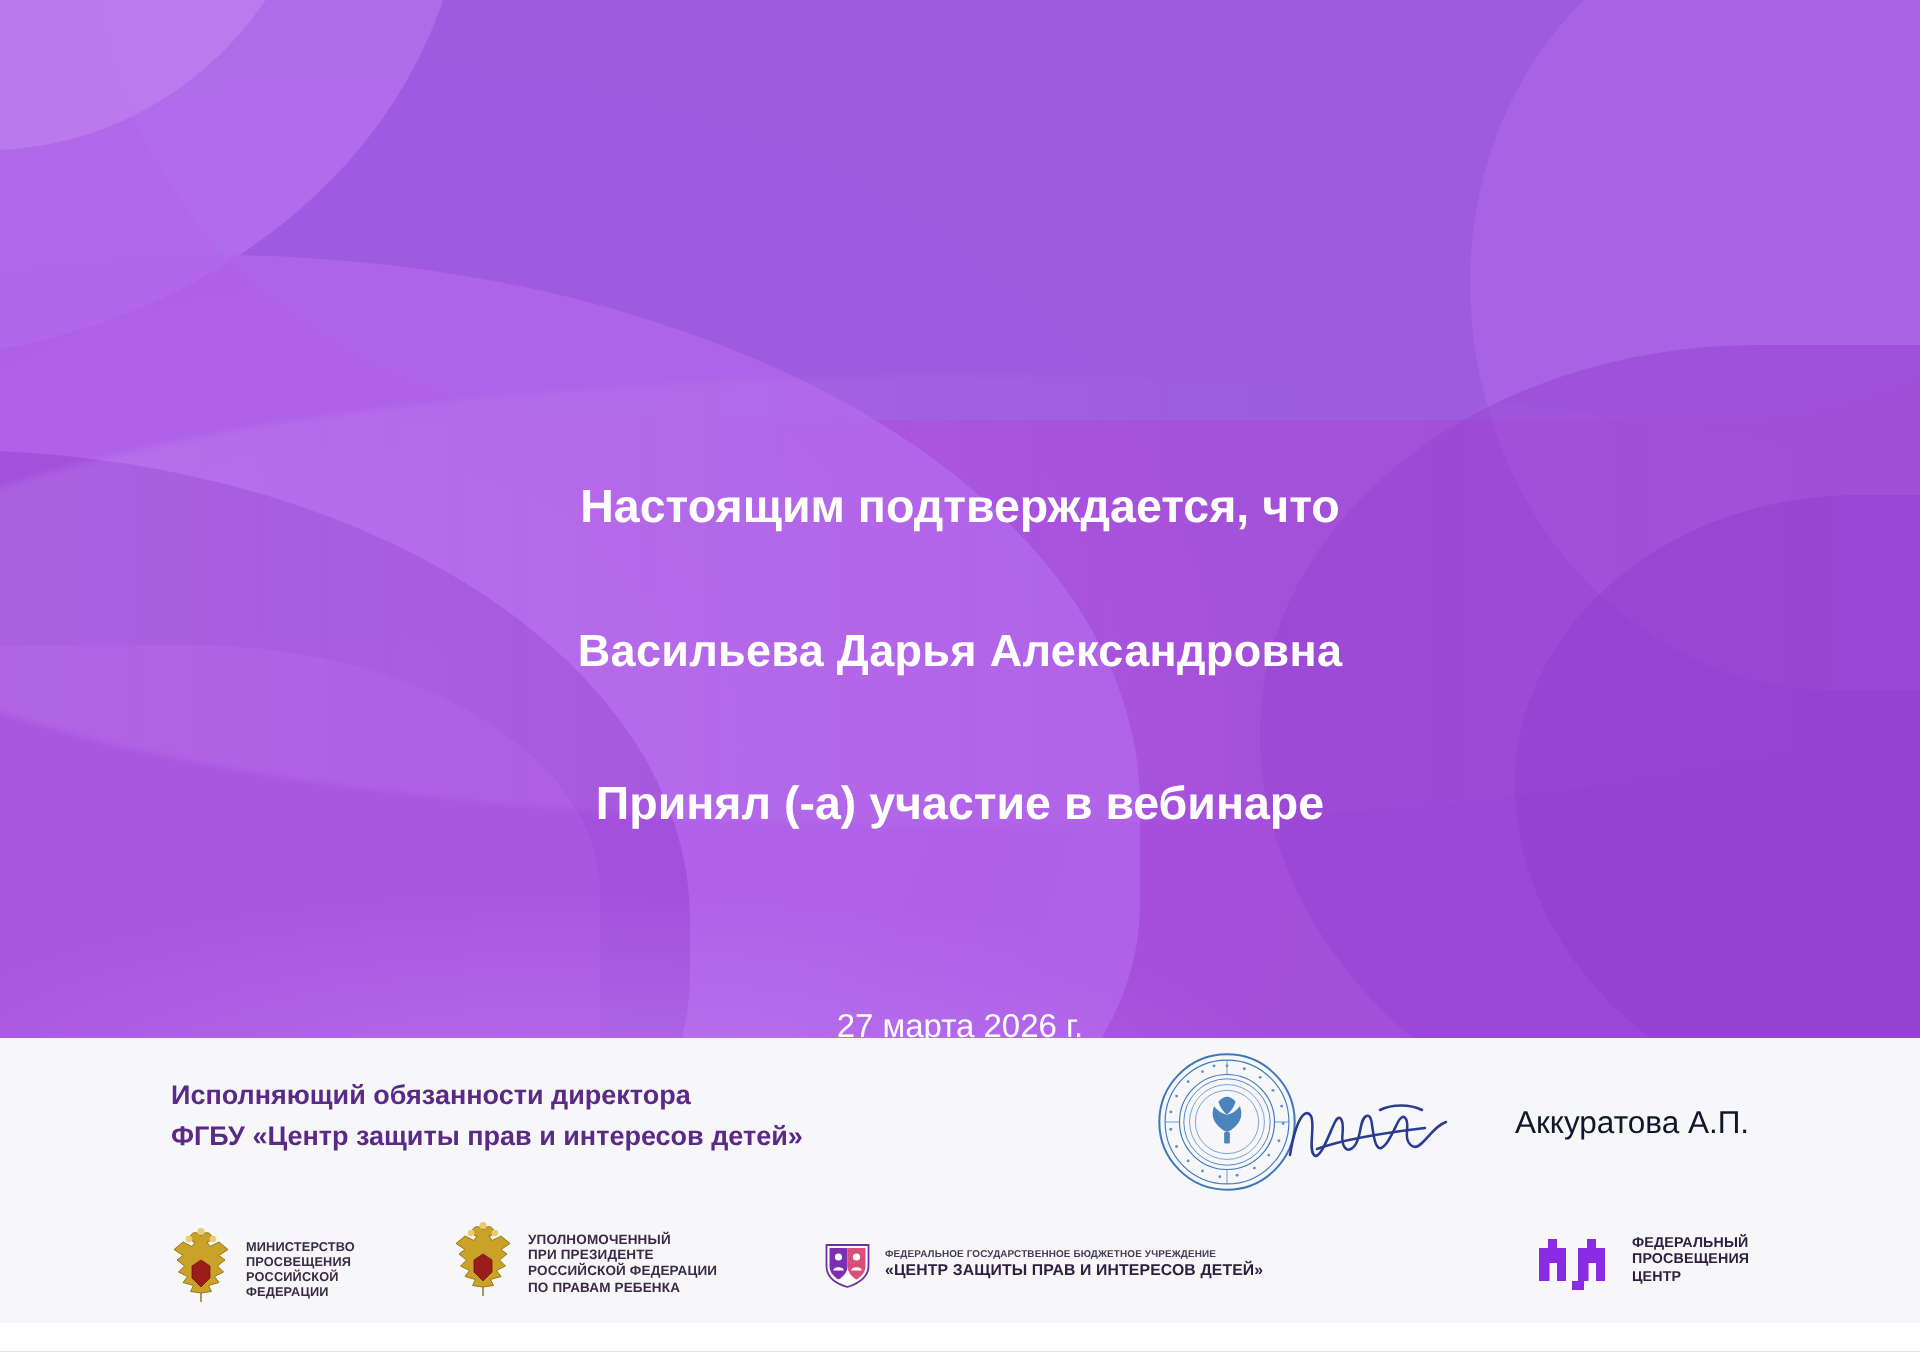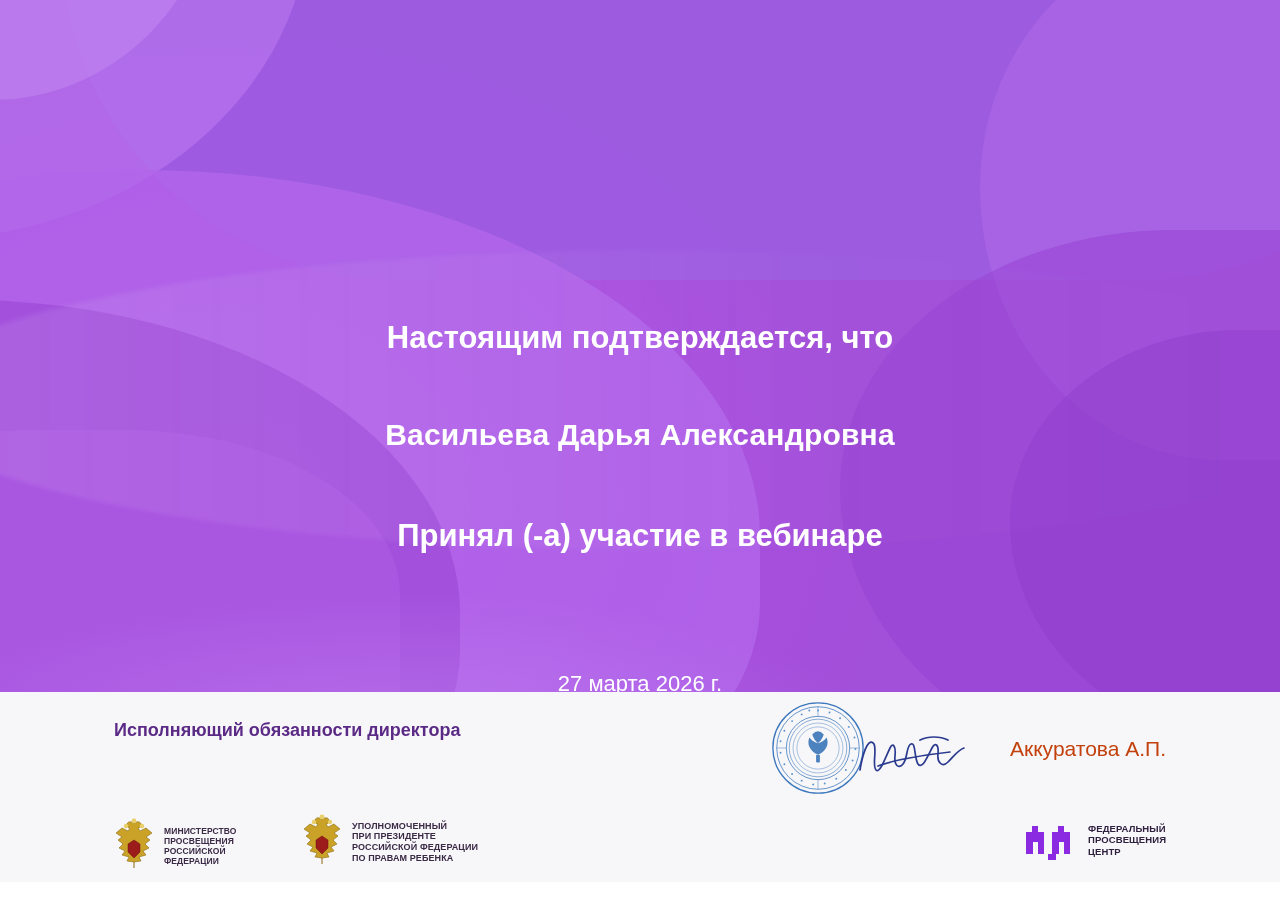--- a/index.html
+++ b/index.html
@@ -181,21 +181,21 @@
     width: 96px; height: 96px;
   }
   .signature {
     position: absolute;
     left: 84px; top: 26px;
     width: 120px; height: 60px;
   }
   .signName {
     position: absolute;
     left: 1010px; top: 45px;
-    color: #c2410c;
+    color: #0f172a;
     font-size: 21px;
     font-weight: 400;
     white-space: nowrap;
   }
 
   
   .logos {
     position: absolute;
     left: 0; top: 118px;
     width: 1280px; height: 84px;
@@ -248,20 +248,21 @@
 
   <div class="lineBlock attest">Настоящим подтверждается, что</div>
   <div class="lineBlock person">Васильева Дарья Александровна</div>
   <div class="lineBlock partTook">Принял (-а) участие в вебинаре</div>
   <div class="lineBlock date">27 марта 2026 г.</div>
 
   <div class="footer">
 
     <div class="signBlock">
       <div>Исполняющий обязанности директора</div>
+      <div>ФГБУ «Центр защиты прав и интересов детей»</div>
     </div>
 
     <div class="stampWrap">
 
       <svg class="stamp" viewBox="0 0 100 100">
         <circle cx="50" cy="50" r="47" fill="none" stroke="#3b78bd" stroke-width="1.4"></circle>
         <circle cx="50" cy="50" r="43" fill="none" stroke="#3b78bd" stroke-width="0.8"></circle>
         <circle cx="50" cy="50" r="33" fill="none" stroke="#3b78bd" stroke-width="0.8"></circle>
         <circle cx="50" cy="50" r="30" fill="none" stroke="#3b78bd" stroke-width="0.6"></circle>
         <g stroke="#4a85c7" stroke-width="0.55">
@@ -350,20 +351,35 @@
           </g>
         </svg>
         <div class="txt">
           <div>УПОЛНОМОЧЕННЫЙ</div>
           <div>ПРИ ПРЕЗИДЕНТЕ</div>
           <div>РОССИЙСКОЙ ФЕДЕРАЦИИ</div>
           <div>ПО ПРАВАМ РЕБЕНКА</div>
         </div>
       </div>
 
+      <div class="logo logo-cz">
+        <svg class="czmark" viewBox="0 0 34 34">
+          <path d="M3 4 h28 v14 c0 8 -8 12 -14 14 C10 30 3 26 3 18 z" fill="#ffffff" stroke="#6b2fa0" stroke-width="1.2"></path>
+          <path d="M5 6 h12 v12 c0 6 -6 9 -6 9 C11 27 5 24 5 18 z" fill="#7b2fb0"></path>
+          <path d="M29 6 h-12 v12 c0 6 6 9 6 9 C23 27 29 24 29 18 z" fill="#d94f7a"></path>
+          <circle cx="11" cy="12" r="2.4" fill="#ffffff"></circle>
+          <circle cx="23" cy="12" r="2.4" fill="#ffffff"></circle>
+          <path d="M7.5 21 c0 -3 7 -3 7 0 z" fill="#ffffff"></path>
+          <path d="M19.5 21 c0 -3 7 -3 7 0 z" fill="#ffffff"></path>
+        </svg>
+        <div class="txt">
+          <div class="t1">ФЕДЕРАЛЬНОЕ ГОСУДАРСТВЕННОЕ БЮДЖЕТНОЕ УЧРЕЖДЕНИЕ</div>
+          <div class="t2">«ЦЕНТР ЗАЩИТЫ ПРАВ И ИНТЕРЕСОВ ДЕТЕЙ»</div>
+        </div>
+      </div>
 
       <div class="logo logo-fpc">
         <svg class="fpcmark" viewBox="0 0 56 44">
           <g fill="#8a2be2">
             <path d="M2 14 h6 v-6 h6 v6 h6 v22 h-18 z"></path>
             <rect x="9" y="24" width="5" height="12" fill="#f7f6f8"></rect>
             <path d="M28 14 h6 v-6 h6 v6 h6 v22 h-18 z"></path>
             <rect x="35" y="24" width="5" height="12" fill="#f7f6f8"></rect>
             <rect x="24" y="36" width="8" height="6"></rect>
           </g>

